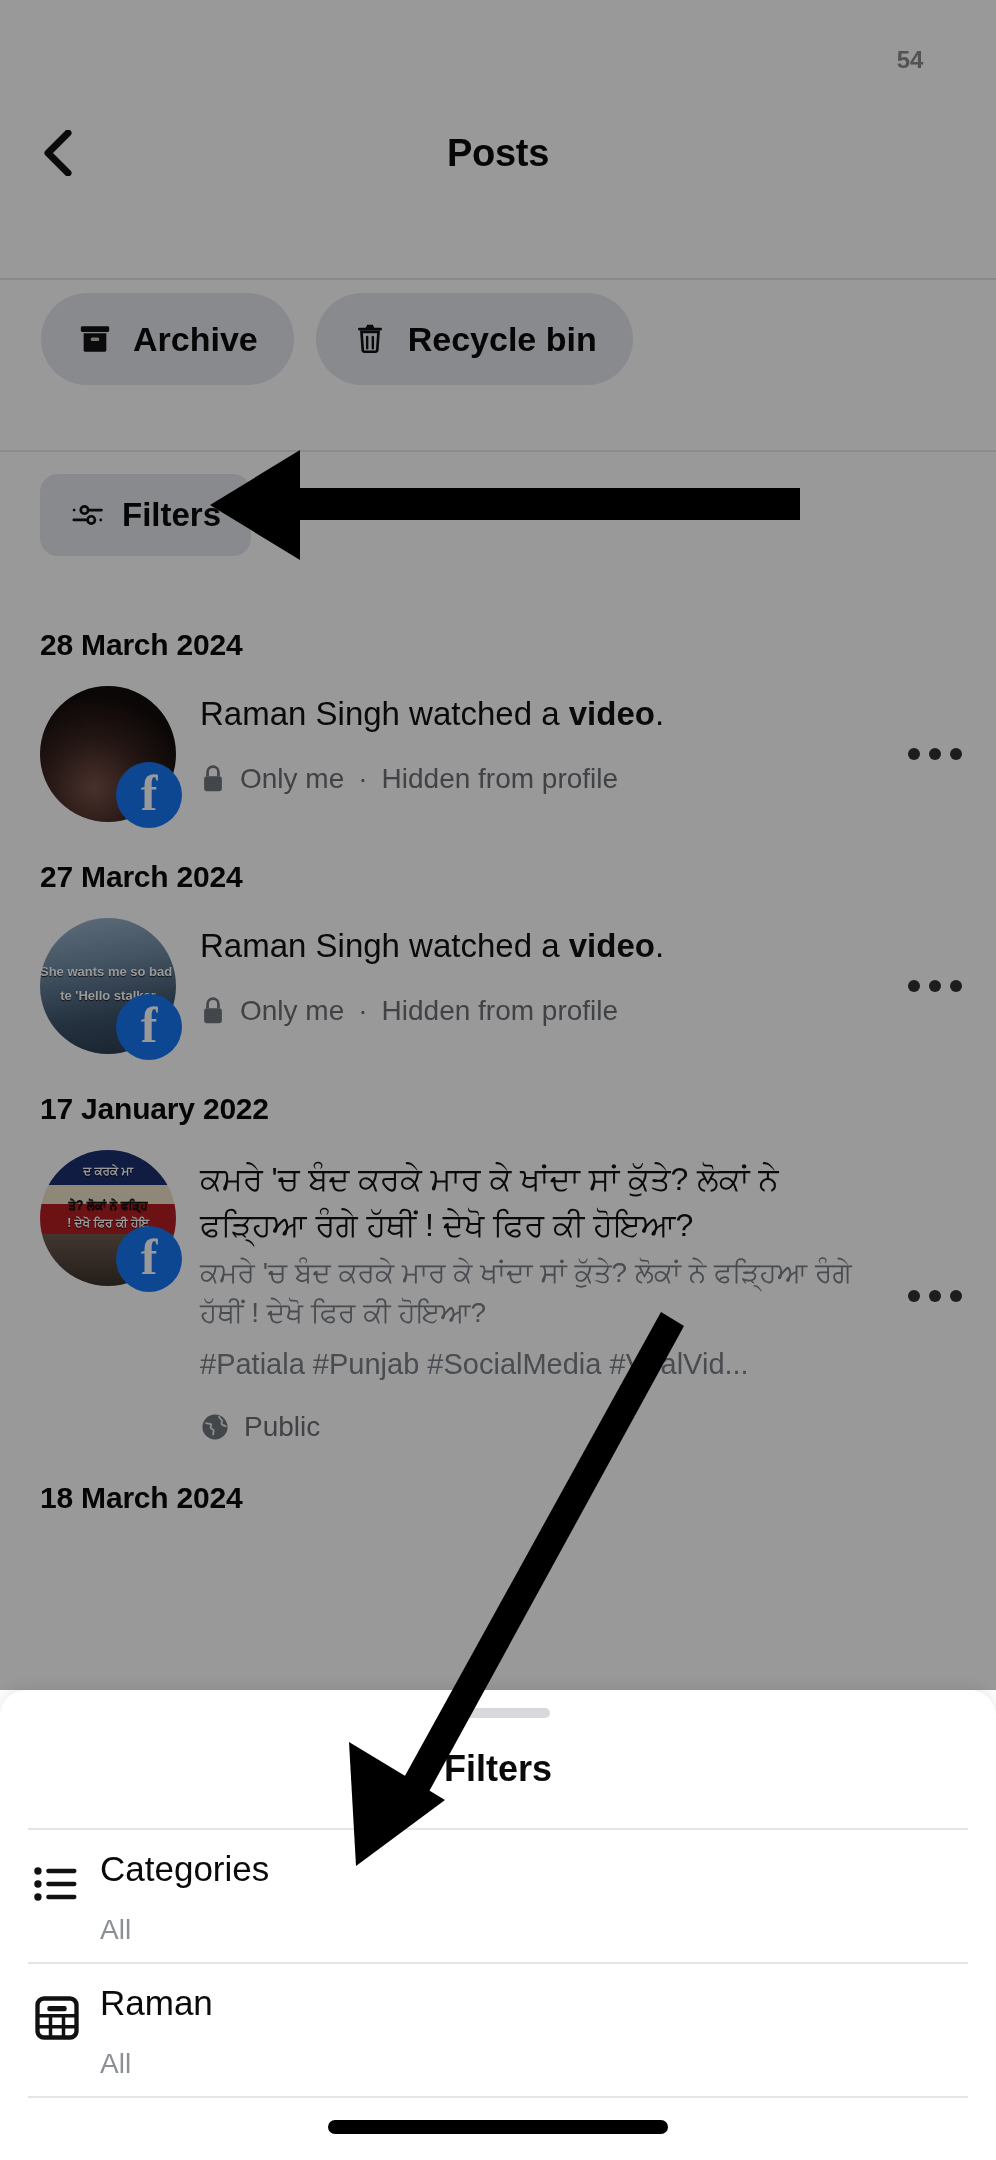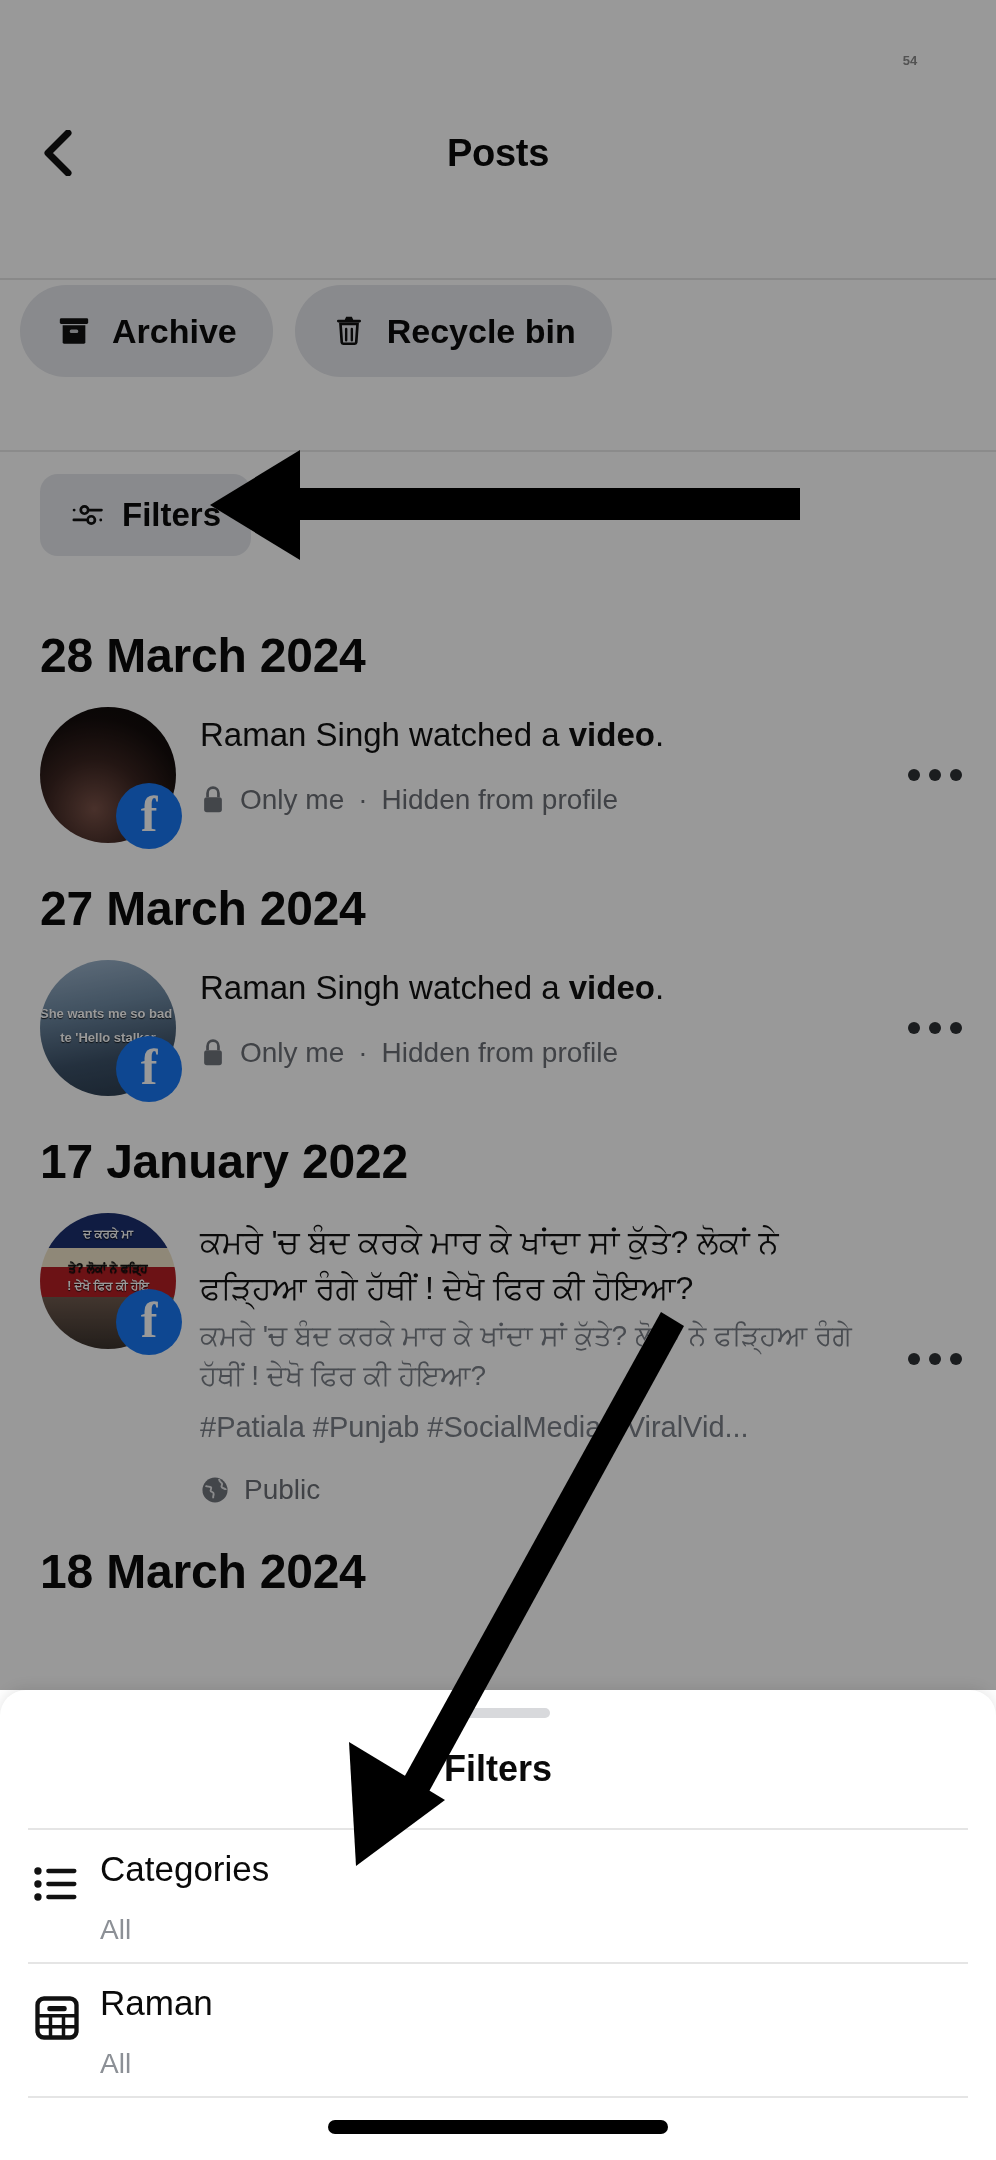--- a/index.html
+++ b/index.html
@@ -50,21 +50,21 @@
     content:""; position:absolute; left:12px; top:17px; width:10px; height:10px;
     background:#ffffff; border-radius:2px;
     transform:rotate(45deg);
   }
   .battery {
     width:52px; height:26px; border:3px solid rgba(255,255,255,0.55);
     border-radius:8px; position:relative;
     display:flex; align-items:center; justify-content:center;
     background:linear-gradient(to right,#ffffff 0%,#ffffff 54%,rgba(255,255,255,0.18) 54%,rgba(255,255,255,0.18) 100%);
   }
-  .battery span { font-size:13px; font-weight:700; color:#8a8a8a; line-height:1; }
+  .battery span { font-size:24px; font-weight:700; color:#8a8a8a; line-height:1; }
   .battery::after{
     content:""; position:absolute; right:-8px; top:8px; width:4px; height:10px;
     background:rgba(255,255,255,0.5); border-radius:0 3px 3px 0;
   }
 
   
   .nav-bar {
     position:absolute; left:0; top:104px; width:996px; height:98px;
     display:flex; align-items:center;
   }
@@ -77,41 +77,41 @@
   .nav-title {
     width:100%; text-align:center; font-size:38px; font-weight:700; color:#0a0a0a;
     letter-spacing:-0.3px;
   }
   .nav-divider {
     position:absolute; left:0; top:278px; width:996px; height:2px;
     background:rgba(0,0,0,0.10);
   }
 
   
-  .chip-row-top { position:absolute; left:0; top:285px; width:996px; height:118px; display:flex; gap:22px; padding-left:20px; }
+  .chip-row-top { position:absolute; left:0; top:293px; width:996px; height:118px; display:flex; gap:22px; padding-left:41px; }
   .chip {
     display:inline-flex; align-items:center; gap:20px;
     height:92px; padding:0 36px;
     background:#E4E6EB; border-radius:46px;
     font-size:34px; font-weight:600; color:#0a0a0a;
   }
   .chip-label { white-space:nowrap; }
   .chip-icon { width:36px; height:36px; display:flex; align-items:center; justify-content:center; }
 
   .chip-row-divider {
     position:absolute; left:0; top:450px; width:996px; height:2px; background:rgba(0,0,0,0.09);
   }
 
   .chip-row-filters { position:absolute; left:40px; top:474px; }
   .chip.filters { height:82px; border-radius:18px; padding:0 30px; gap:16px; font-size:33px; }
 
   
   .feed { position:absolute; left:0; top:600px; width:996px; }
   .date-header {
-    font-size:48px; font-weight:700; color:#0a0a0a;
+    font-size:30px; font-weight:700; color:#0a0a0a;
     padding:28px 40px 14px 40px; letter-spacing:-0.2px;
   }
   .post-row { display:flex; align-items:flex-start; padding:10px 40px 10px 40px; position:relative; }
   .thumb-wrap { position:relative; width:136px; height:136px; flex:0 0 136px; margin-right:24px; }
   .thumb {
     width:136px; height:136px; border-radius:50%;
     overflow:hidden; position:relative;
   }
   .thumb.t1 { background:radial-gradient(circle at 40% 75%, #7a5248 0%, #3a2420 38%, #140d0c 70%, #0a0706 100%); }
   .thumb.t2 { background:linear-gradient(170deg,#9fb6cd 0%,#6f8aa3 35%,#3c5168 70%,#2a3b4d 100%); }

